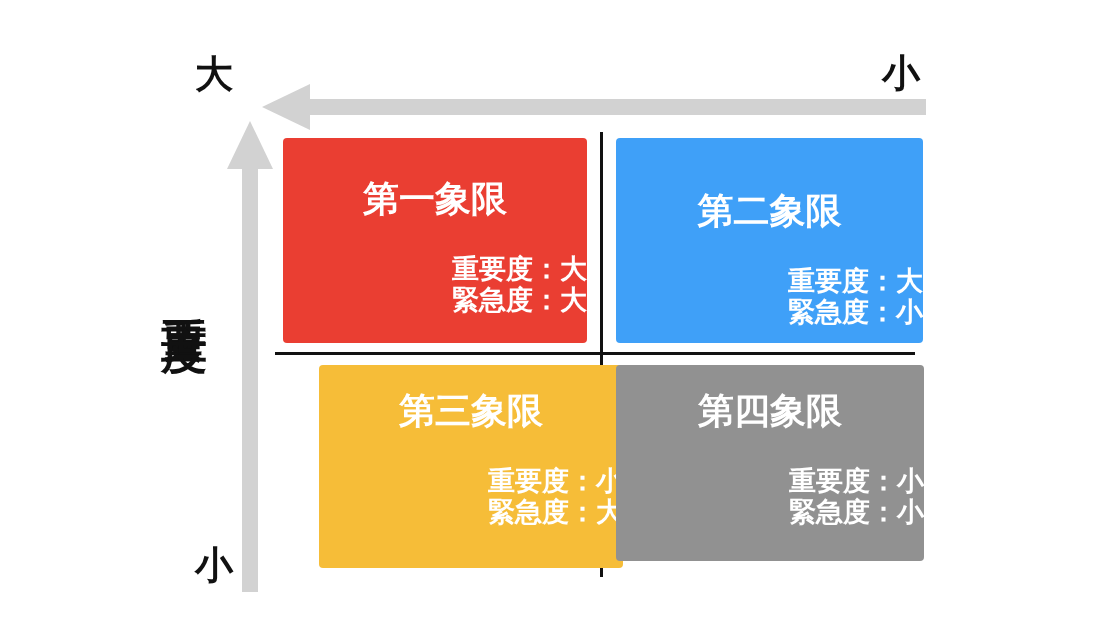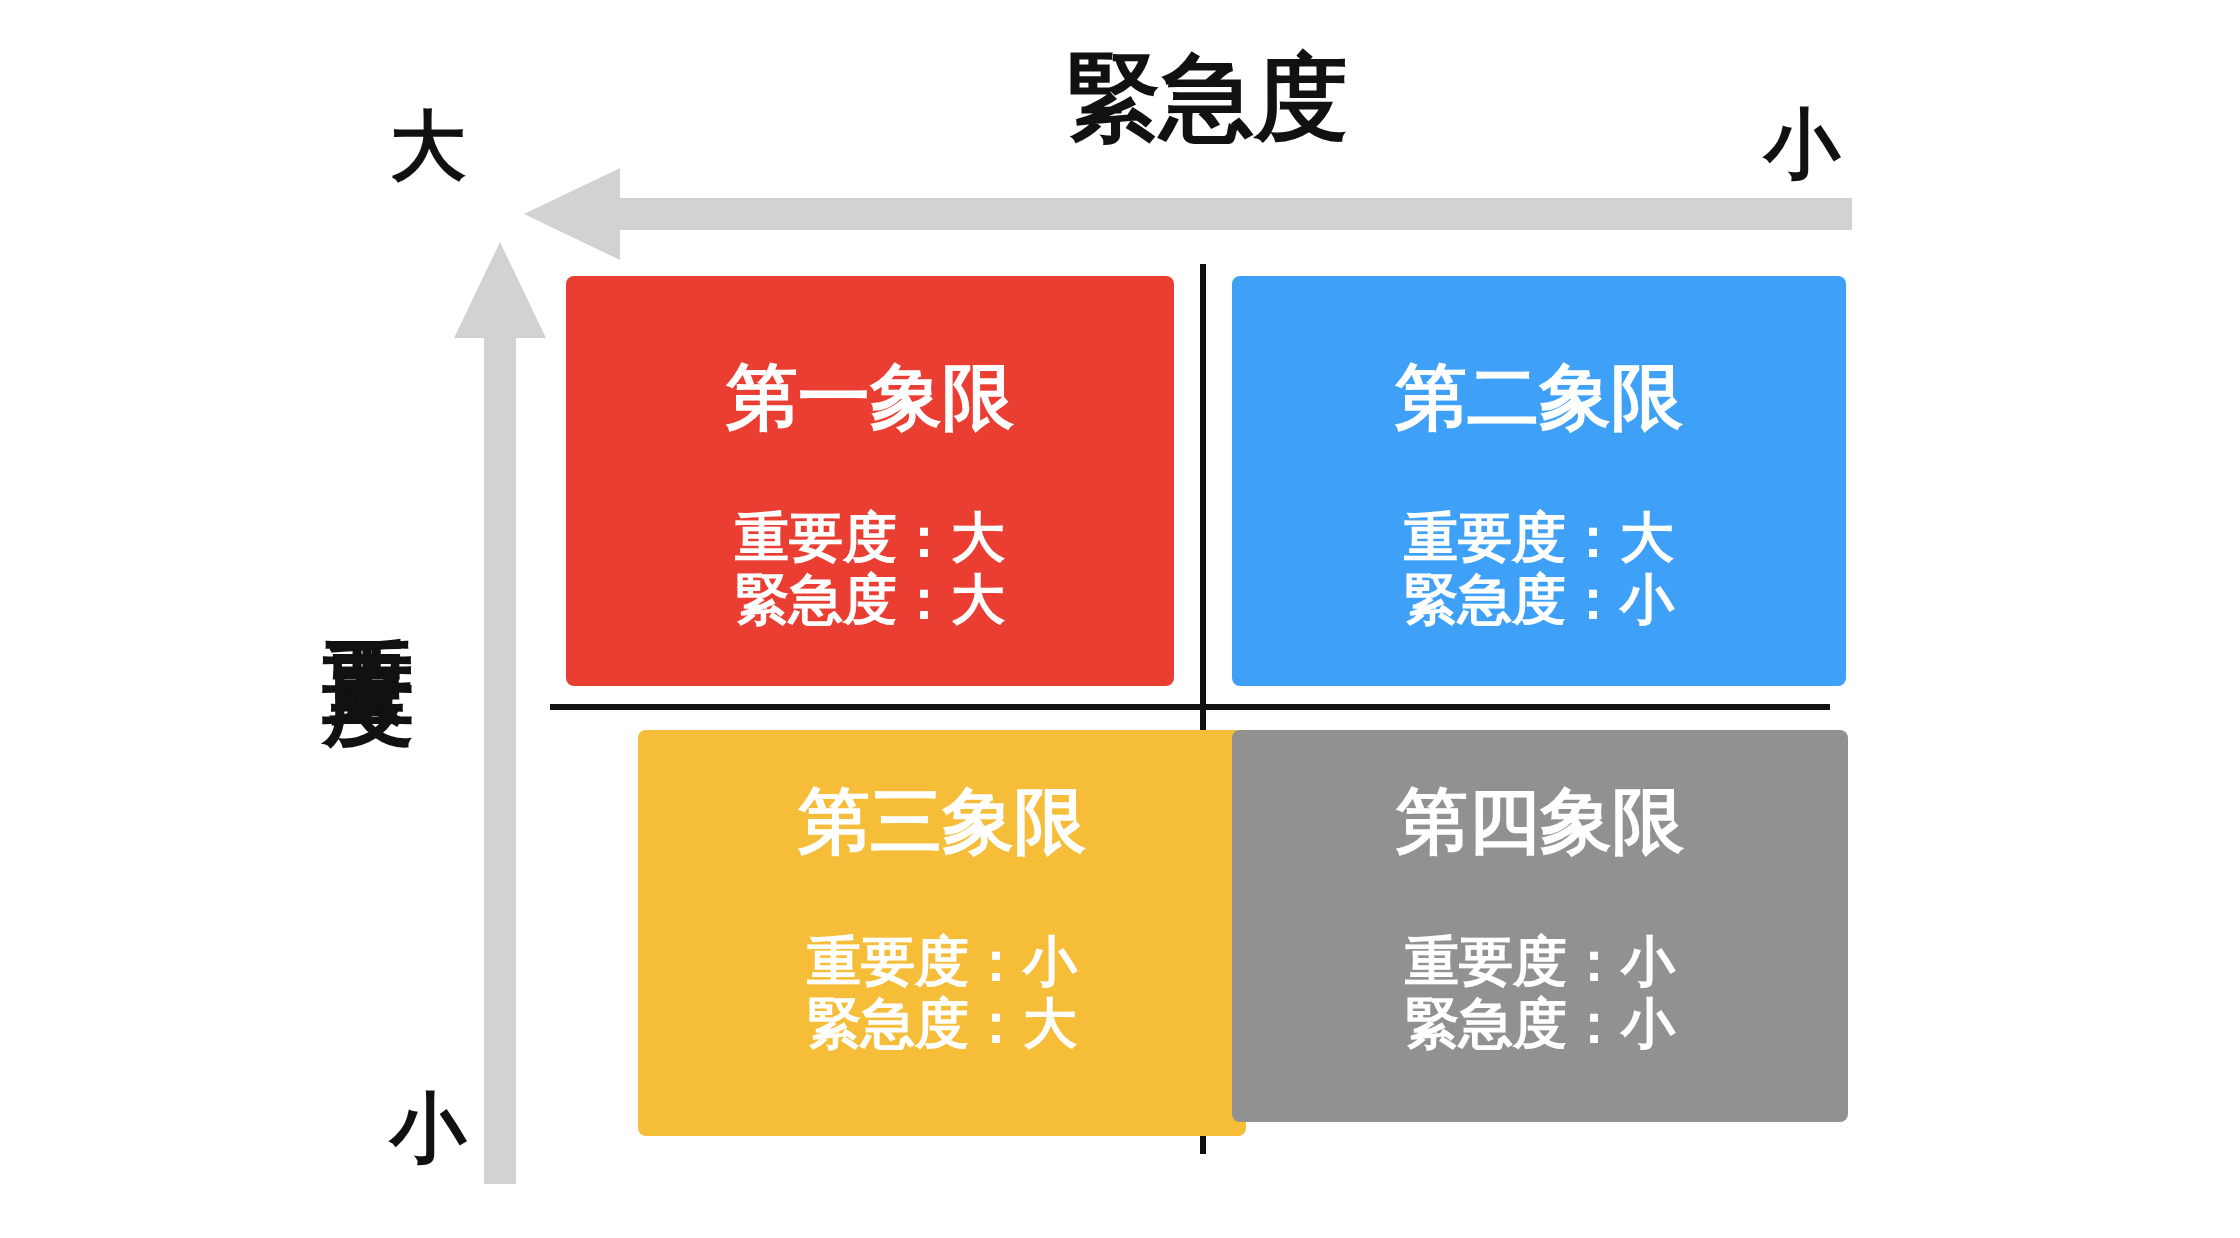--- a/index.html
+++ b/index.html
@@ -84,41 +84,41 @@
   }
   
   .quad {
     position: absolute;
     border-radius: 4px;
     color: #ffffff;
     text-align: center;
     box-sizing: border-box;
   }
   .q1 { left: 283px; top: 138px; width: 304px; height: 205px; background: #ea3e32; padding-top: 42px; }
-  .q2 { left: 616px; top: 138px; width: 307px; height: 205px; background: #3fa0f8; padding-top: 42px; }
+  .q2 { left: 616px; top: 138px; width: 307px; height: 205px; background: #3fa0f8; padding-top: 54px; }
   .q3 { left: 283px; top: 365px; width: 304px; height: 203px; background: #f6bd38; padding-top: 27px; margin-left: 36px; }
   .q4 { left: 616px; top: 365px; width: 308px; height: 196px; background: #919191; padding-top: 27px; }
   .quad-title {
     font-size: 36px;
     font-weight: bold;
     line-height: 38px;
   }
   .quad-details {
     margin-top: 36px;
     font-size: 27px;
     font-weight: bold;
     line-height: 31px;
+    text-align: right;
   }
 </style>
 </head>
 <body>
 
 <div class="stage">
 
-  <div class="axis-title top-title">緊急度</div>
 
   <div class="end-label label-topleft">大</div>
   <div class="end-label label-topright">小</div>
   <div class="end-label label-bottomleft">小</div>
 
   <div class="vertical-title">重要度</div>
 
   <div>
     <div class="h-arrow-shaft" style="background-color: rgb(210, 210, 210);"></div>
     <div class="h-arrow-head" style="border-right-color: rgb(210, 210, 210);"></div>

